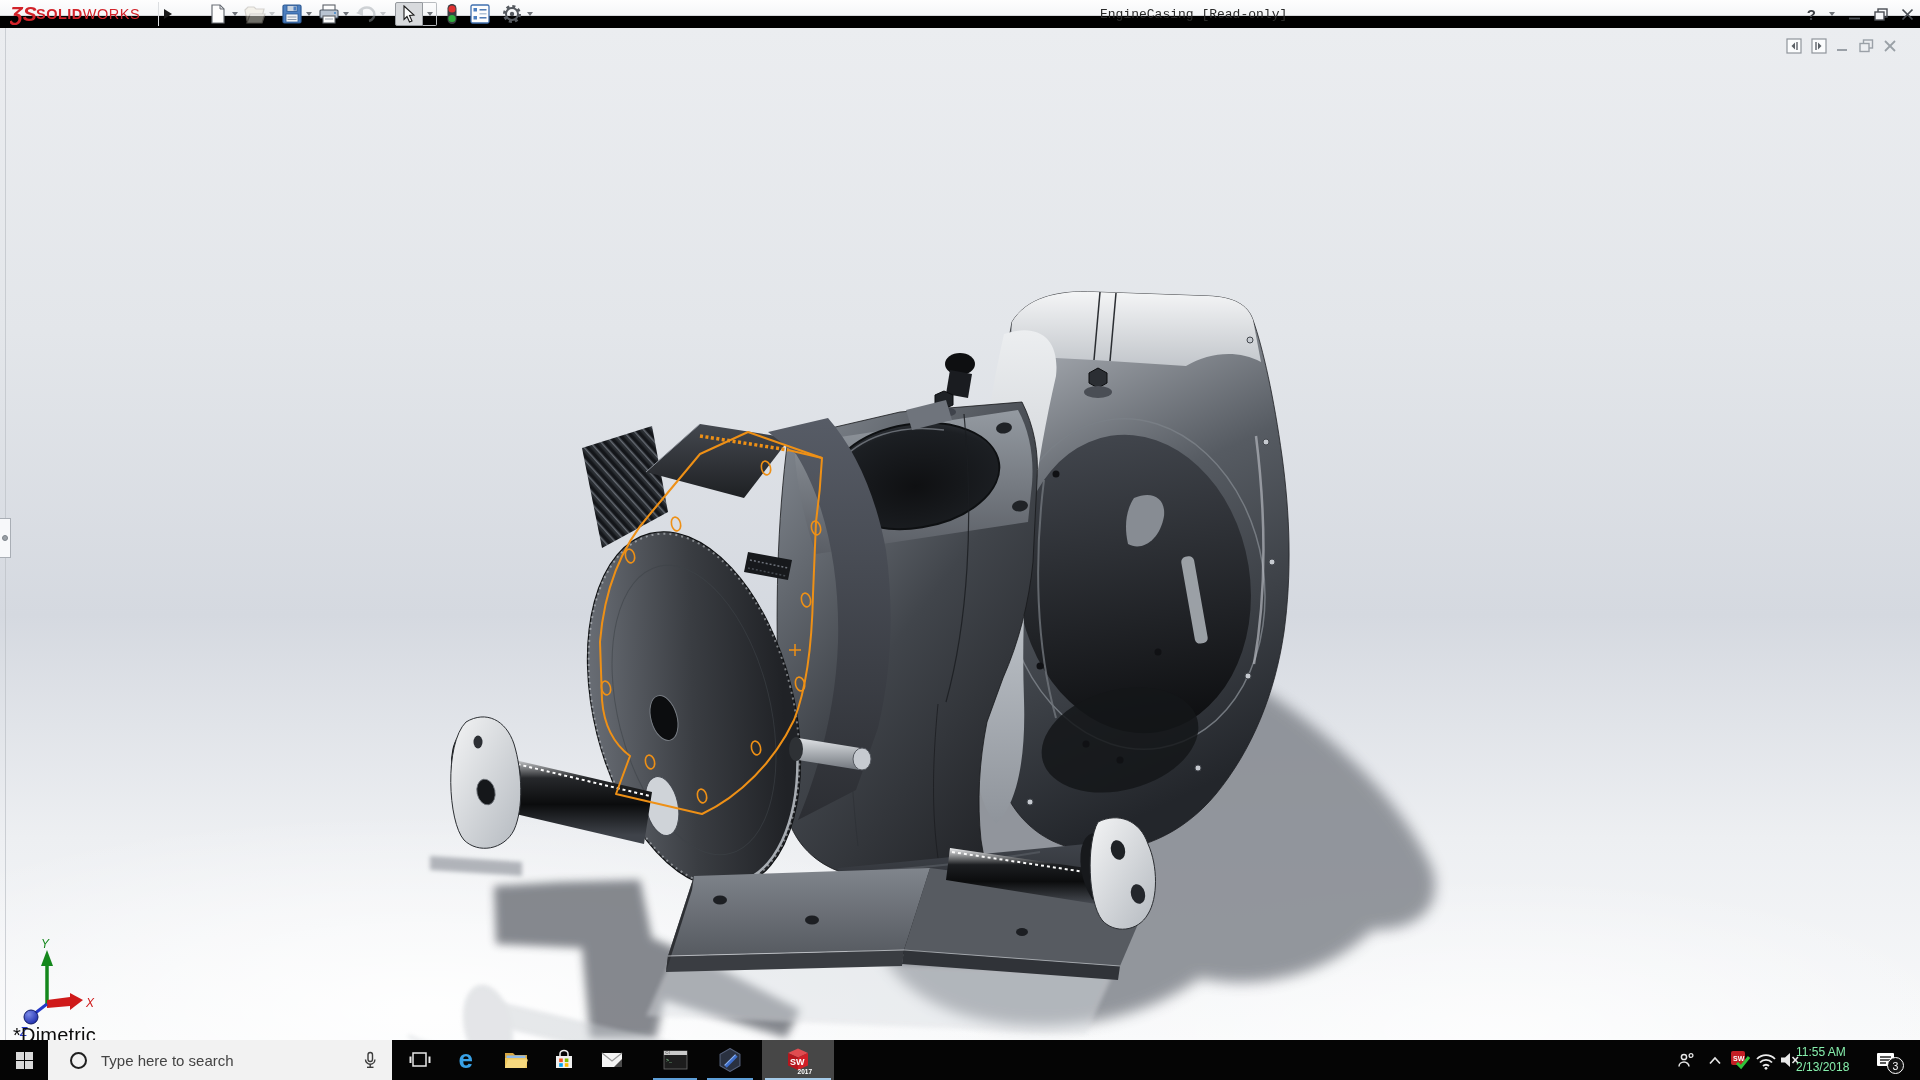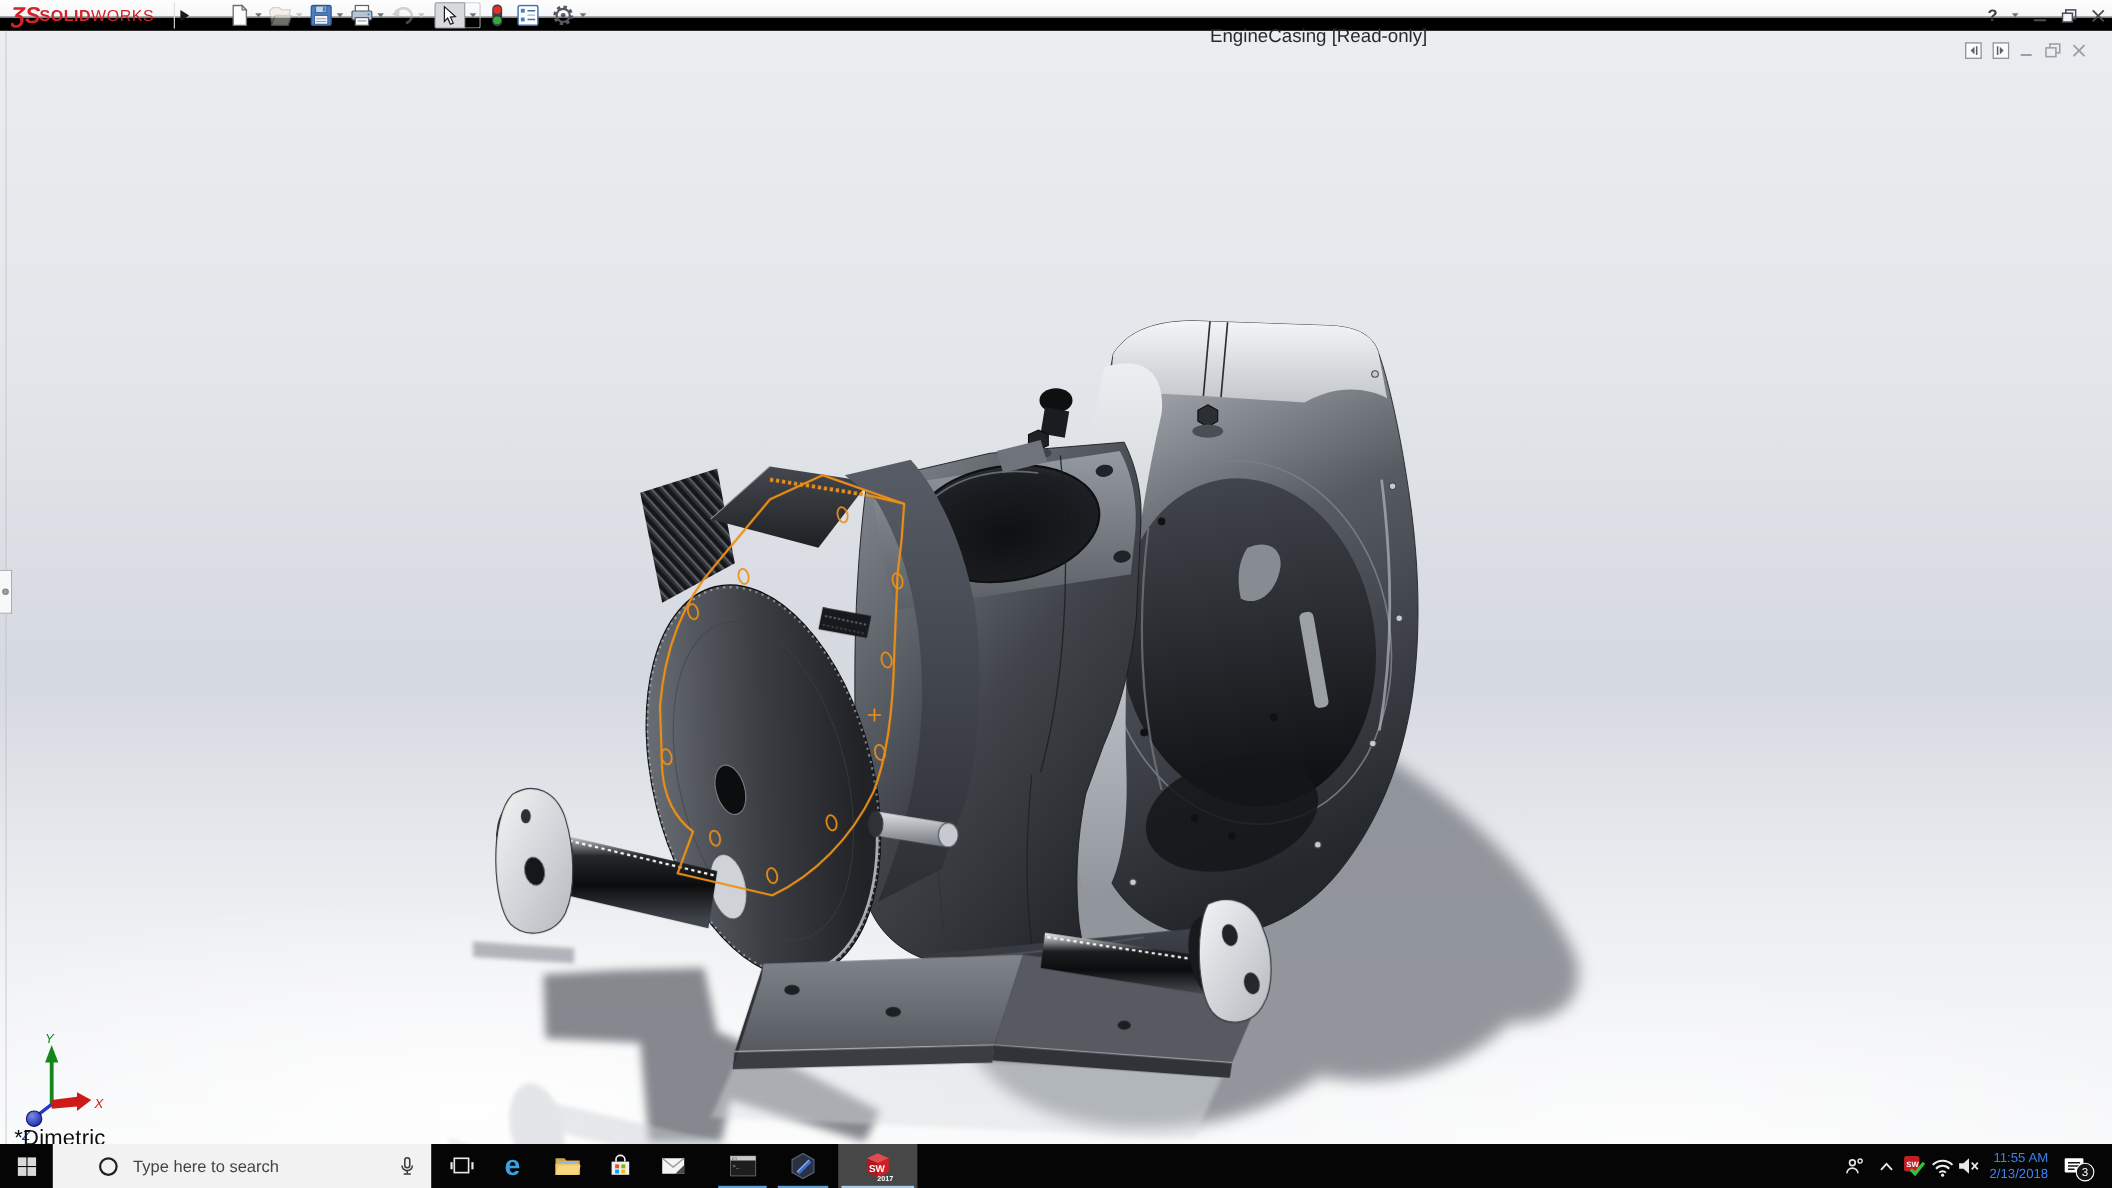--- a/index.html
+++ b/index.html
@@ -15,21 +15,21 @@
   #toolbar { position:absolute; left:206px; top:2px; height:24px; display:flex; align-items:center; }
   .tb-item { display:flex; align-items:center; justify-content:center; height:24px; }
   .tb-icon { width:24px; }
   .caret { width:0; height:0; border-left:3.5px solid transparent; border-right:3.5px solid transparent;
     border-top:4px solid #70747a; margin:0 5px 0 2px; }
   .caret.dis { border-top-color:#c3c6ca; }
   .sel-box { width:28px; height:24px; background:#d8dadd; border:1px solid #95999e; border-radius:2px 0 0 2px;
     display:flex; align-items:center; justify-content:center; }
   .sel-caret-box { width:14px; height:24px; border:1px solid #b9bcc0; border-left:none; border-radius:0 2px 2px 0;
     display:flex; align-items:center; justify-content:center; }
-  #win-title { position:absolute; left:1100px; top:23px; font-size:17px; color:#2a2a2a; white-space:nowrap; }
+  #win-title { position:absolute; left:1100px; top:7px; font-size:13px; color:#2a2a2a; white-space:nowrap;font-family:Liberation Mono, monospace; }
   #titlebar-controls { position:absolute; right:6px; top:0; height:28px; display:flex; align-items:center; gap:13px; }
 
   
   #viewport { position:absolute; left:0; top:28px; width:1920px; height:1012px;
     background:
       radial-gradient(900px 280px at 22% 97%, rgba(255,255,255,.9), rgba(255,255,255,0) 70%),
       radial-gradient(700px 220px at 78% 99%, rgba(255,255,255,.65), rgba(255,255,255,0) 70%),
       linear-gradient(180deg,#ebedf0 0%, #e3e6ea 30%, #d5d9e0 58%, #edeff2 80%, #f8f9fa 100%); }
   #left-border { position:absolute; left:5px; top:0; width:1px; height:1012px; background:#bcc0c6; opacity:.7; }
   #left-tab { position:absolute; left:0; top:490px; width:11px; height:40px; background:#f7f8fa;
@@ -37,30 +37,30 @@
   #left-tab .dot { position:absolute; left:2px; top:16px; width:6px; height:6px; border-radius:50%;
     background:#9aa0a6; border:1px solid #7d838a; }
   #doc-controls { position:absolute; left:1786px; top:10px; display:flex; align-items:center; gap:9px; }
   #orientation-label { position:absolute; left:13px; top:996px; font-size:20px; color:#0c0c0c; letter-spacing:.2px; }
   #scene { position:absolute; left:0; top:0; width:1920px; height:1012px; }
 
   
   #taskbar { position:absolute; left:0; top:1040px; width:1920px; height:40px; background:#050505; z-index:60; }
   #start-btn { position:absolute; left:0; top:0; width:48px; height:40px; display:flex; align-items:center; justify-content:center; }
   #search-box { position:absolute; left:48px; top:0; width:344px; height:40px; background:#f2f2f2;
-    display:flex; align-items:center;padding-left:20px; }
+    display:flex; align-items:center; }
   #search-ring { width:17px; height:17px; border:2px solid #1f1f1f; border-radius:50%; margin-left:22px; }
   #search-text { margin-left:14px; font-size:15px; color:#444; }
   #search-mic { position:absolute; right:12px; top:10px; }
   .tb-cell { position:absolute; top:0; height:40px; display:flex; align-items:center; justify-content:center; }
   .underline { position:absolute; bottom:0; left:3px; right:3px; height:2px; background:#5e9fd8; }
   .underline.active { background:#a5cbe9; }
   #cell-sw { background:#474747; }
   .tray-icon { position:absolute; top:0; height:40px; display:flex; align-items:center; justify-content:center; }
-  #clock { position:absolute; left:1796px; top:5px; width:66px; text-align:right; color:#3b82f6;
+  #clock { position:absolute; left:1796px; top:5px; width:66px; text-align:left; color:#86efac;
     font-size:12px; line-height:15px; }
   #badge { position:absolute; left:1887px; top:1057px; width:17px; height:17px; border-radius:50%;
     background:#141414; border:1.5px solid #fff; color:#fff; font-size:10.5px; display:flex;
     align-items:center; justify-content:center; z-index:70; }
   svg { display:block; }
 </style>
 </head>
 <body>
 
 <div id="titlebar">

